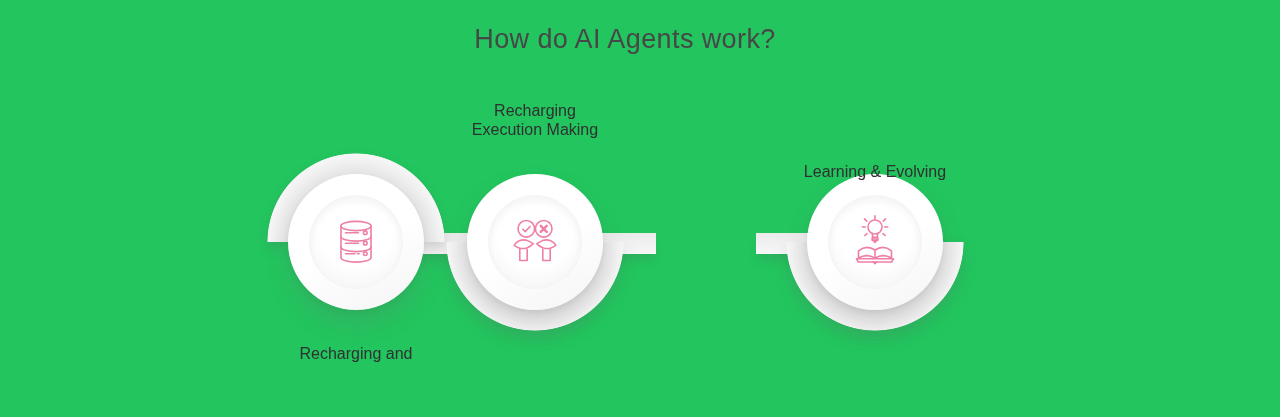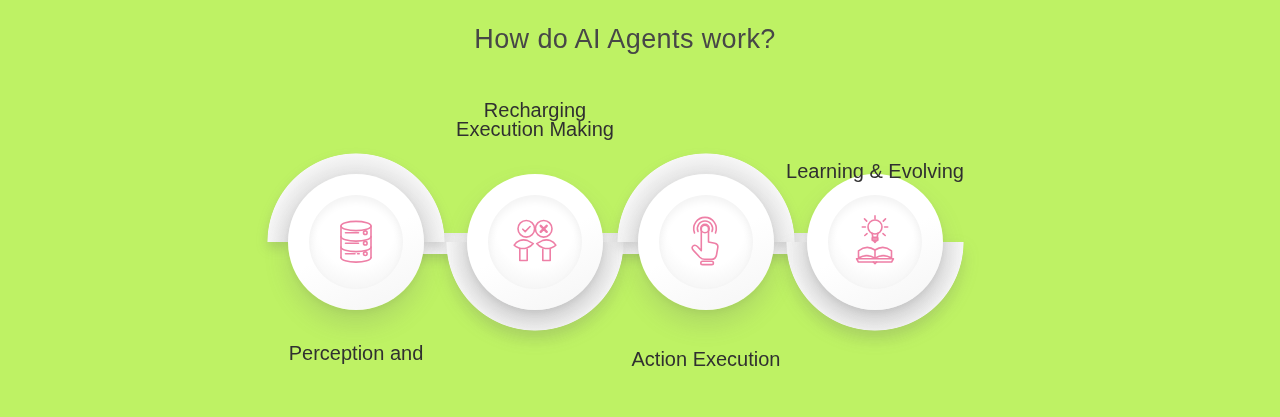--- a/index.html
+++ b/index.html
@@ -1,16 +1,16 @@
 <!DOCTYPE html>
 <html style="--accent: #ee7fa6; --title-color: #474747; --label-color: #303030;"><head>
 <meta charset="utf-8">
 <style>
   html,body{margin:0;padding:0;background:#fff;}
-  #page{position:relative;width:1280px;height:417px;background:#bef264;overflow:hidden;
+  #page{position:relative;width:1280px;height:417px;background:#22c55e;overflow:hidden;
         font-family:"Liberation Sans", sans-serif;}
 
   
   .title{position:absolute;left:625px;top:24px;transform:translateX(-50%);
          white-space:nowrap;font-size:27px;font-weight:400;letter-spacing:.4px;
          color:var(--title-color,#474747);}
 
   
   .bridge{position:absolute;top:233px;height:21px;z-index:1;
           background:linear-gradient(180deg,#ebebeb,#f7f7f7);
@@ -36,21 +36,21 @@
         box-shadow:0 14px 24px rgba(110,110,110,.20),0 3px 6px rgba(0,0,0,.05);}
   .well{position:absolute;left:63px;top:195px;width:94px;height:94px;border-radius:50%;z-index:3;
         background:radial-gradient(circle at 50% 36%,#ffffff 50%,#f6f6f6 78%,#e7e7e7 100%);
         box-shadow:inset 0 5px 9px rgba(0,0,0,.05);}
   .icon{position:absolute;left:82px;top:214px;width:56px;height:56px;z-index:4;}
   .icon svg{display:block;width:56px;height:56px;}
   .icon svg *{stroke:var(--accent,#ee7fa6);fill:none;stroke-linecap:round;stroke-linejoin:round;}
 
   
   .label{position:absolute;left:0;width:220px;text-align:center;z-index:5;
-         font-size:20px;line-height:19px;color:var(--label-color,#303030);}
+         font-size:16px;line-height:19px;color:var(--label-color,#303030);}
   .label span{display:block;}
   .s1 .label{top:344px;} .s2 .label{top:101px;} .s3 .label{top:350px;} .s4 .label{top:118px;margin-top:44px;}
 </style>
 </head>
 <body>
 
 <div id="page">
 
   <div class="title">How do AI Agents work?</div>
 
@@ -71,21 +71,21 @@
         <path d="M13 43.5 A15 4.6 0 0 0 43 43.5"></path>
         <path d="M13 22.5 A15 4.6 0 0 0 43 22.5"></path>
         <path d="M13 33 A15 4.6 0 0 0 43 33"></path>
         <path d="M17.5 18.7 H30.5 M17.5 29.2 H30.5 M17.5 39.7 H27 M29.6 39.7 h1.6"></path>
         <circle cx="37.3" cy="18.7" r="1.8"></circle>
         <circle cx="37.3" cy="29.2" r="1.8"></circle>
         <circle cx="37.3" cy="39.7" r="1.8"></circle>
       </svg>
     </div>
     <div class="label">
-      <span>Perception and</span>
+      <span>Recharging and</span>
     </div>
   </div>
 
   <div class="step s2">
     <div class="arc-clip bottom">
         <div class="arc"></div>
       </div>
     <div class="ring"></div>
     <div class="well"></div>
     <div class="icon">
@@ -99,40 +99,20 @@
         <path d="M48.8 31.2 C46.4 26.8 40.8 24.6 35.4 26.6 L29.7 29.6 C32.8 33.8 39.4 35.6 44 33.9 C46.2 33.1 47.9 32.2 48.8 31.2 Z"></path>
         <path d="M43.2 34.6 V46.5 H35.8 V35.2"></path>
       </svg>
     </div>
     <div class="label">
       <span>Recharging</span>
       <span>Execution Making</span>
     </div>
   </div>
 
-  <div class="step s3">
-    <div class="arc-clip top">
-        <div class="arc"></div>
-      </div>
-    <div class="ring"></div>
-    <div class="well"></div>
-    <div class="icon">
-      <svg viewBox="0 0 56 56" stroke-width="1.6">
-        <circle cx="27" cy="14.5" r="4.2"></circle>
-        <path d="M20 17.5 A7.6 7.6 0 1 1 34 17.5"></path>
-        <path d="M16.5 18.9 A11.3 11.3 0 1 1 37.5 18.9"></path>
-        <path d="M23.3 31.8 L23.3 14.9 C23.3 12.9 24.9 11.3 26.9 11.3 C28.9 11.3 30.5 12.9 30.5 14.9 L30.5 28 L36.8 29.2 C39.2 29.7 40.2 31.1 39.8 33.5 L38.5 41 C38 43.8 36.2 45.3 33.3 45.3 L26.8 45.3 C24.8 45.3 23.2 44.6 21.8 43.2 L15.4 36.4 C13.9 34.8 13.8 33.2 15 32 C16.3 30.9 18 31.1 19.4 32.5 L23.3 36.6 Z"></path>
-        <rect x="22.8" y="47.2" width="12.6" height="3.4" rx="1.7"></rect>
-      </svg>
-    </div>
-    <div class="label">
-      <span>Action Execution</span>
-      <span></span>
-    </div>
-  </div>
 
   <div class="step s4">
     <div class="arc-clip bottom">
         <div class="arc"></div>
       </div>
     <div class="ring"></div>
     <div class="well"></div>
     <div class="icon">
       <svg viewBox="0 0 56 56" stroke-width="1.6">
         <circle cx="28" cy="13" r="7"></circle>

